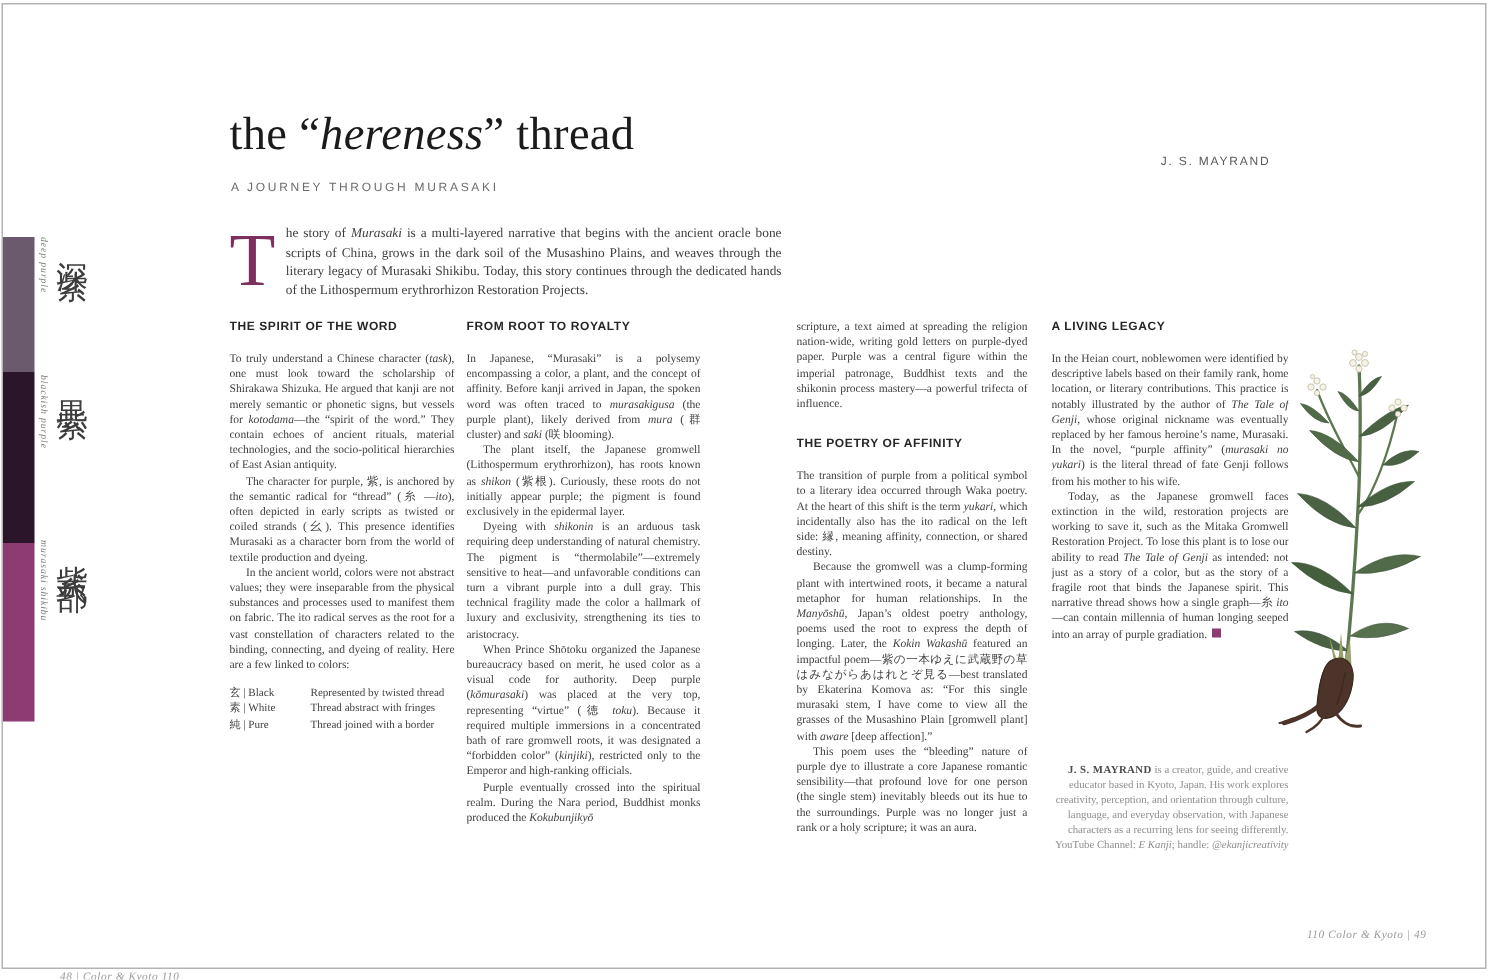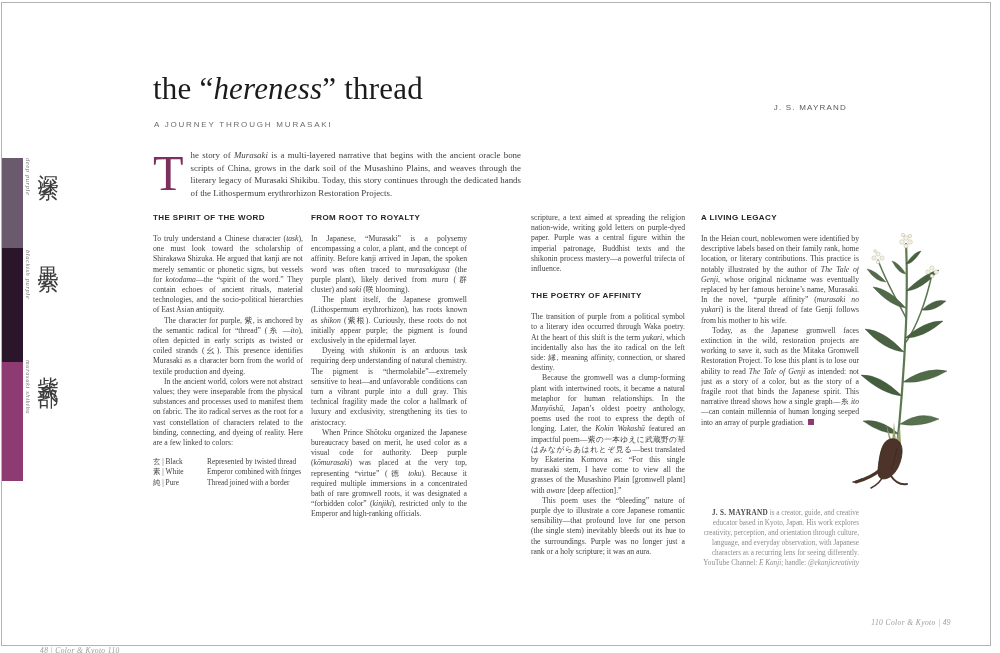--- a/index.html
+++ b/index.html
@@ -135,35 +135,36 @@
   <p>To truly understand a Chinese character (<i>task</i>), one must look toward the scholarship of Shirakawa Shizuka. He argued that kanji are not merely semantic or phonetic signs, but vessels for <i>kotodama</i>—the “spirit of the word.” They contain echoes of ancient rituals, material technologies, and the socio-political hierarchies of East Asian antiquity.</p>
   <p>The character for purple, 紫, is anchored by the semantic radical for “thread” (糸 —<i>ito</i>), often depicted in early scripts as twisted or coiled strands (幺). This presence identifies Murasaki as a character born from the world of textile production and dyeing.</p>
   <p>In the ancient world, colors were not abstract values; they were inseparable from the physical substances and processes used to manifest them on fabric. The ito radical serves as the root for a vast constellation of characters related to the binding, connecting, and dyeing of reality. Here are a few linked to colors:</p>
   <div class="glossary">
     <div class="glossary-row">
       <span class="glossary-label">玄 | Black</span>
       <span class="glossary-def">Represented by twisted thread</span>
     </div>
     <div class="glossary-row">
       <span class="glossary-label">素 | White</span>
-      <span class="glossary-def">Emperor combined with fringes</span>
+      <span class="glossary-def">Thread abstract with fringes</span>
     </div>
     <div class="glossary-row">
       <span class="glossary-label">純 | Pure</span>
       <span class="glossary-def">Thread joined with a border</span>
     </div>
   </div>
 </div>
 
 <div class="col col2">
   <div class="col-head">FROM ROOT TO ROYALTY</div>
   <p>In Japanese, “Murasaki” is a polysemy encompassing a color, a plant, and the concept of affinity. Before kanji arrived in Japan, the spoken word was often traced to <i>murasakigusa</i> (the purple plant), likely derived from <i>mura</i> (群 cluster) and <i>saki</i> (咲 blooming).</p>
   <p>The plant itself, the Japanese gromwell (Lithospermum erythrorhizon), has roots known as <i>shikon</i> (紫根). Curiously, these roots do not initially appear purple; the pigment is found exclusively in the epidermal layer.</p>
   <p>Dyeing with <i>shikonin</i> is an arduous task requiring deep understanding of natural chemistry. The pigment is “thermolabile”—extremely sensitive to heat—and unfavorable conditions can turn a vibrant purple into a dull gray. This technical fragility made the color a hallmark of luxury and exclusivity, strengthening its ties to aristocracy.</p>
   <p>When Prince Shōtoku organized the Japanese bureaucracy based on merit, he used color as a visual code for authority. Deep purple (<i>kōmurasaki</i>) was placed at the very top, representing “virtue” (徳 <i>toku</i>). Because it required multiple immersions in a concentrated bath of rare gromwell roots, it was designated a “forbidden color” (<i>kinjiki</i>), restricted only to the Emperor and high-ranking officials.</p>
+  <p>Purple eventually crossed into the spiritual realm. During the Nara period, Buddhist monks produced the <i>Kokubunjikyō</i></p>
 </div>
 
 <div class="col col3">
   <p>scripture, a text aimed at spreading the religion nation-wide, writing gold letters on purple-dyed paper. Purple was a central figure within the imperial patronage, Buddhist texts and the shikonin process mastery—a powerful trifecta of influence.</p>
   <div class="col-head mid">THE POETRY OF AFFINITY</div>
   <p>The transition of purple from a political symbol to a literary idea occurred through Waka poetry. At the heart of this shift is the term <i>yukari</i>, which incidentally also has the ito radical on the left side: 縁, meaning affinity, connection, or shared destiny.</p>
   <p>Because the gromwell was a clump-forming plant with intertwined roots, it became a natural metaphor for human relationships. In the <i>Manyōshū</i>, Japan’s oldest poetry anthology, poems used the root to express the depth of longing. Later, the <i>Kokin Wakashū</i> featured an impactful poem—紫の一本ゆえに武蔵野の草はみながらあはれとぞ見る—best translated by Ekaterina Komova as: “For this single murasaki stem, I have come to view all the grasses of the Musashino Plain [gromwell plant] with <i>aware</i> [deep affection].”</p>
   <p>This poem uses the “bleeding” nature of purple dye to illustrate a core Japanese romantic sensibility—that profound love for one person (the single stem) inevitably bleeds out its hue to the surroundings. Purple was no longer just a rank or a holy scripture; it was an aura.</p>
 </div>
 

